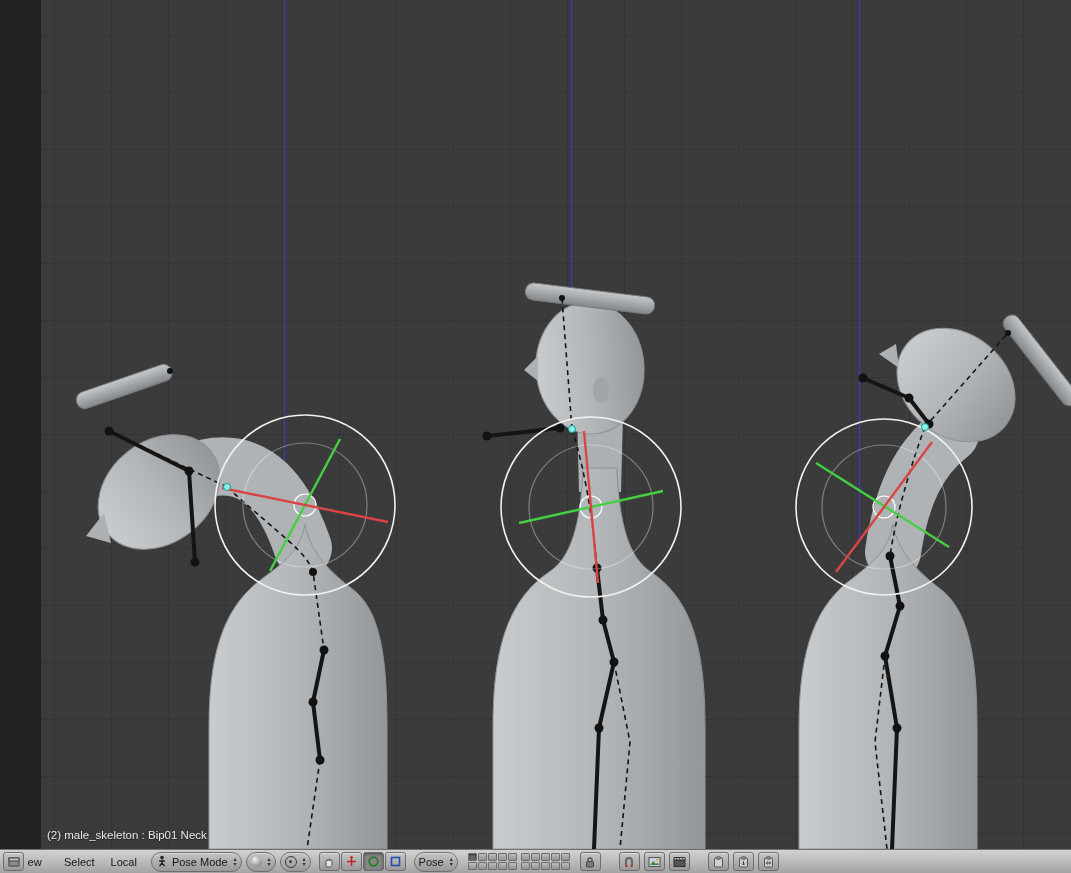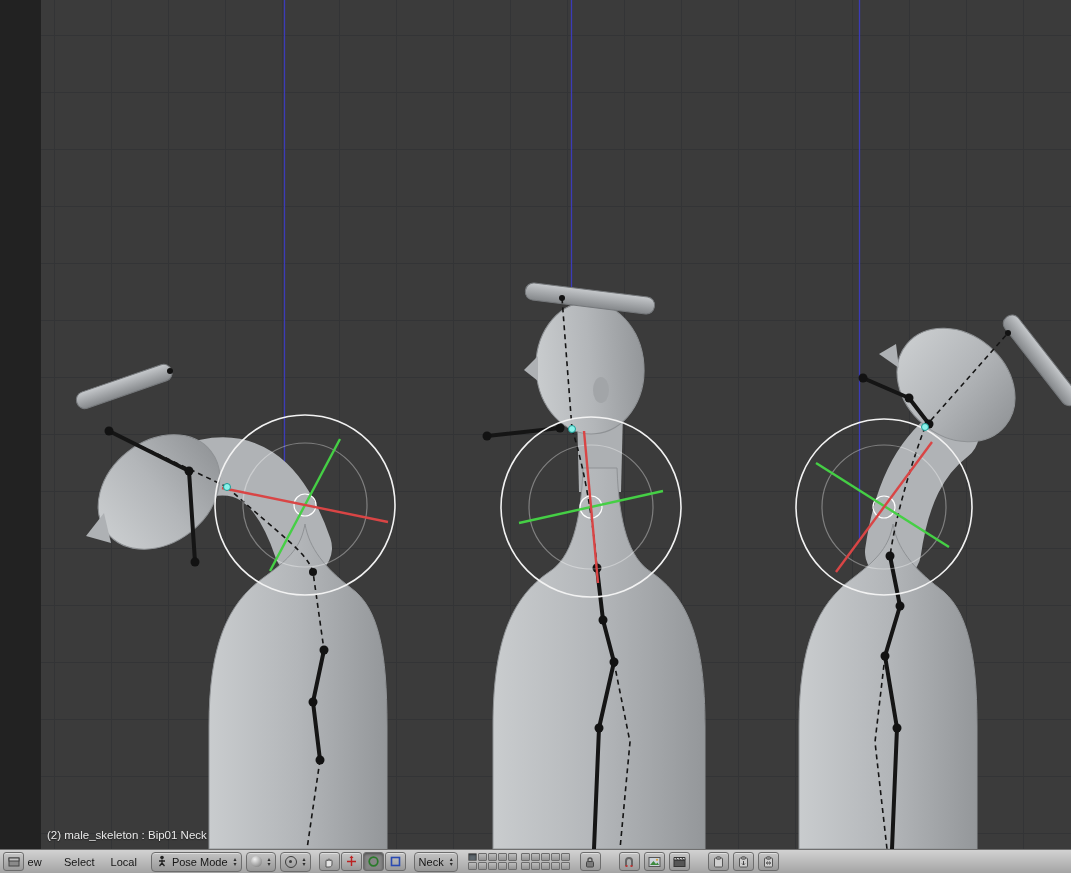--- a/index.html
+++ b/index.html
@@ -24,21 +24,21 @@
     border-top:1px solid #6f6f6f;box-sizing:border-box;
     display:flex;align-items:center;gap:4px;padding:0 3px;
     font-size:11px;color:#151515;white-space:nowrap;overflow:hidden;}
   .menu{padding:0 4px;cursor:default;}
   .menus{display:flex;align-items:center;gap:8px;margin-right:6px;}
   .clipv{display:inline-block;width:16px;overflow:hidden;}
   .clipv .inner{display:inline-block;margin-left:-14px;}
 
   .dd{height:18px;display:flex;align-items:center;gap:4px;padding:0 4px;
     background:linear-gradient(#c3c3c3,#989898);
-    border:1px solid #6d6d6d;border-radius:4px;box-shadow:inset 0 1px 0 rgba(255,255,255,.45);}
+    border:1px solid #6d6d6d;border-radius:10px;box-shadow:inset 0 1px 0 rgba(255,255,255,.45);}
   .arr{display:flex;flex-direction:column;justify-content:center;line-height:5px;
     font-size:6px;color:#2c2c2c;margin-left:2px;}
   .arr i{font-style:normal;display:block;height:5px;}
 
   .ib{width:21px;height:19px;display:flex;align-items:center;justify-content:center;
     background:linear-gradient(#c6c6c6,#9a9a9a);
     border:1px solid #6d6d6d;border-radius:3px;padding:0;cursor:default;
     box-shadow:inset 0 1px 0 rgba(255,255,255,.45);}
   .ib.pressed{background:#868686;box-shadow:inset 0 1px 3px rgba(0,0,0,.45);}
   .ibgroup{display:flex;gap:1px;margin:0 4px;}
@@ -264,21 +264,21 @@
           </svg>
       </button>
       <button class="ib">
         <svg width="13" height="13" fill="none" stroke="#2a4ab2" stroke-width="1.6">
             <rect x="2.5" y="2.5" width="8" height="8"></rect>
           </svg>
       </button>
     </div>
 
     <div class="dd">
-      <span>Neck</span>
+      <span>Pose</span>
       <span class="arr">
           <i>▴</i>
           <i>▾</i>
         </span>
     </div>
 
     <div class="layers">
       <div class="lgroup">
           <div class="lbtn on"></div>
           <div class="lbtn"></div>

